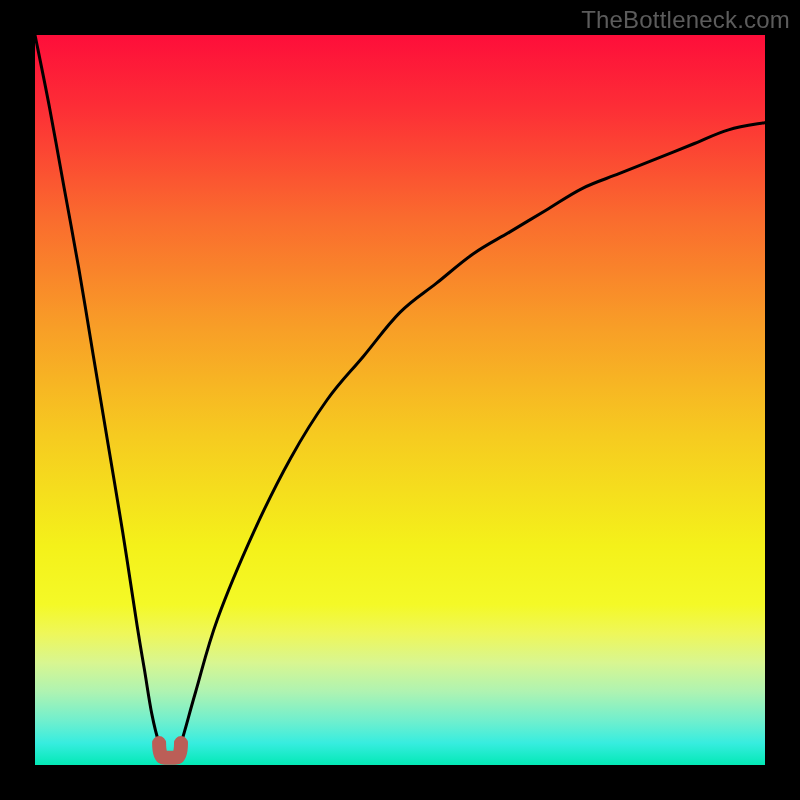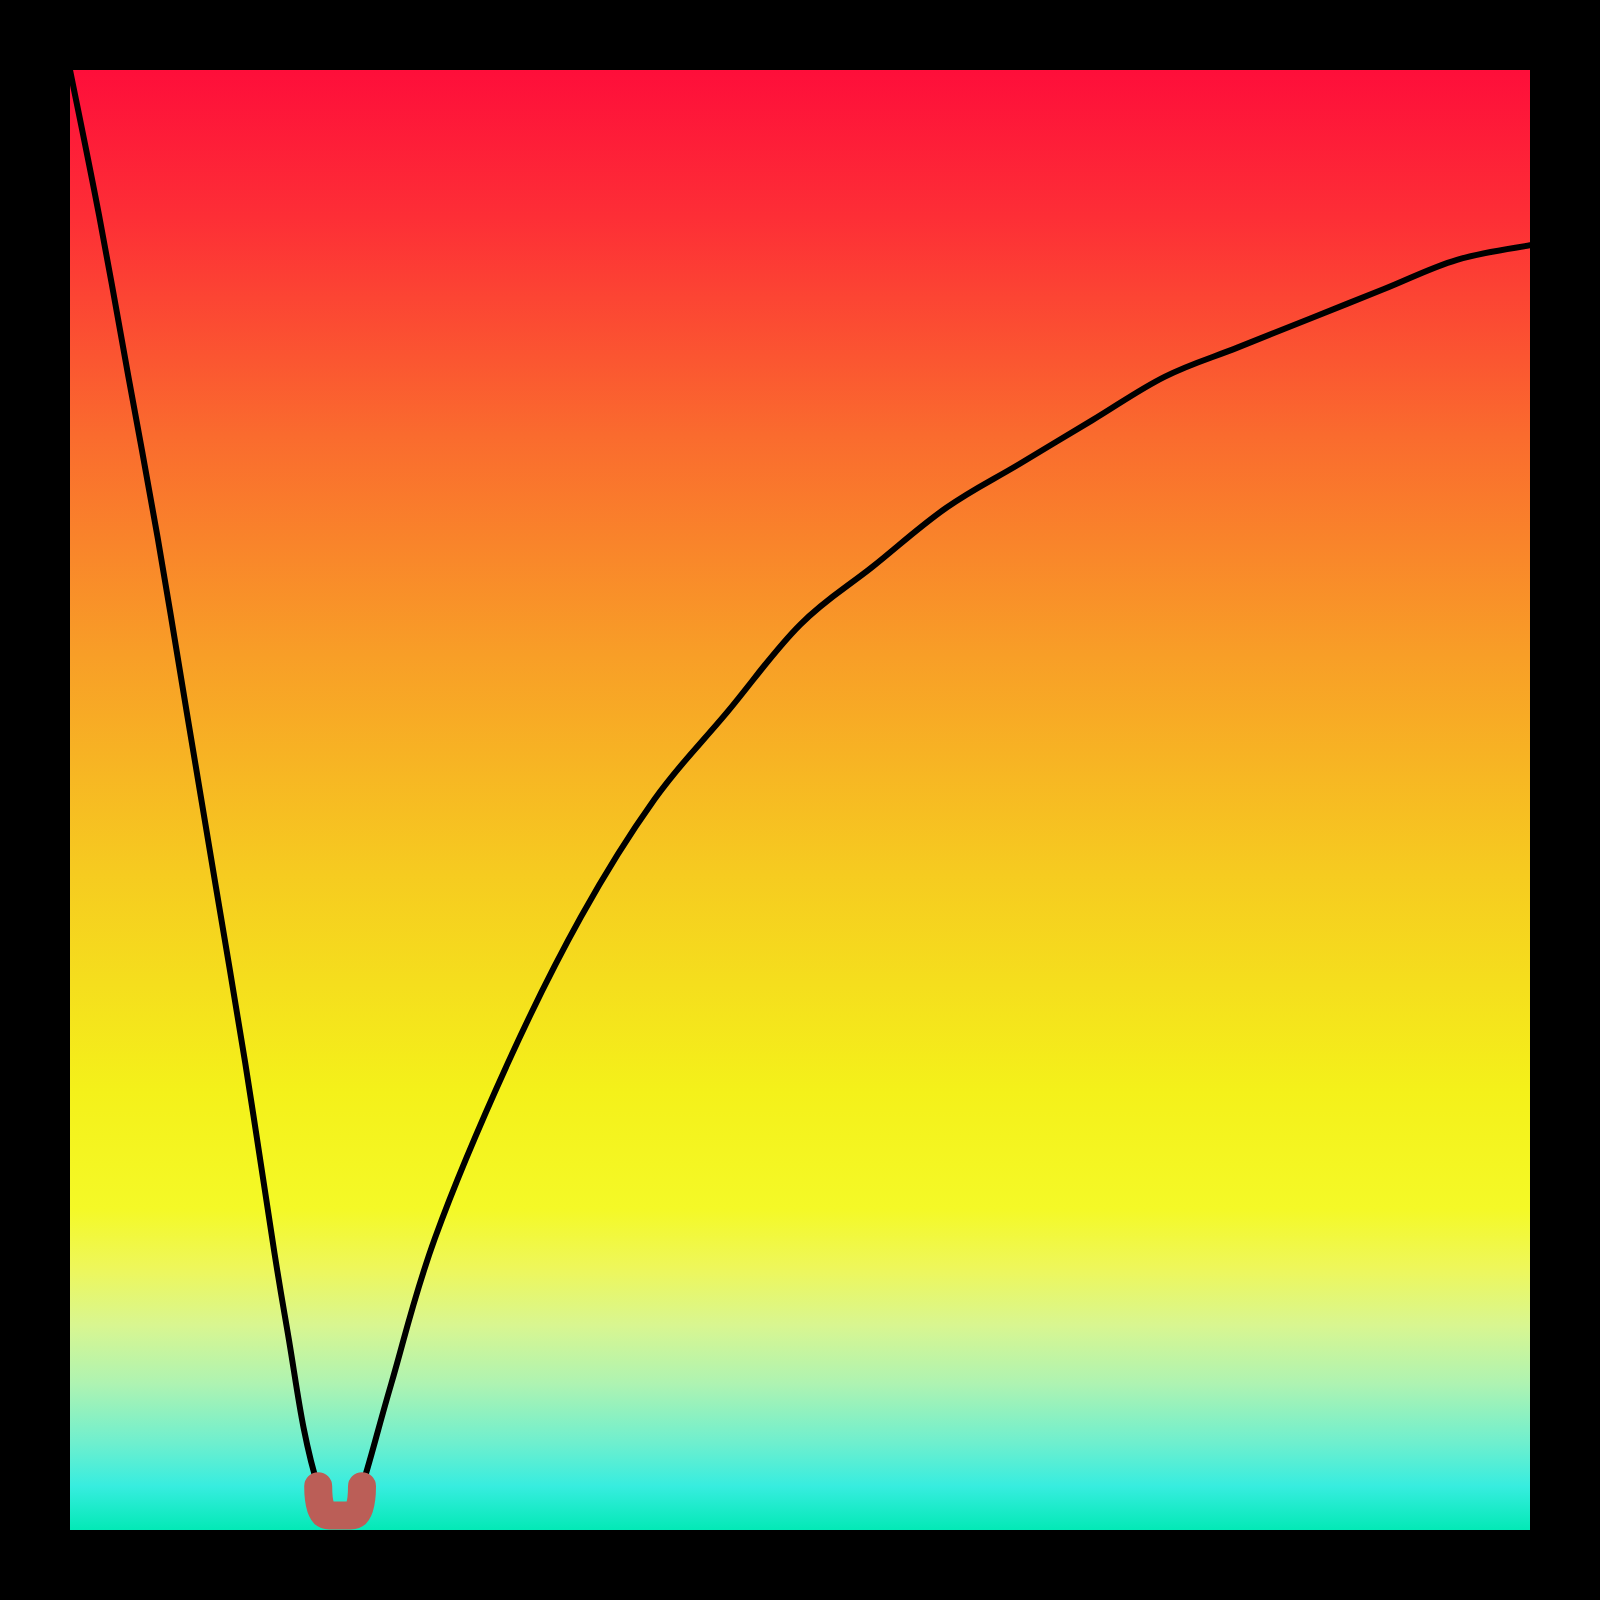--- a/index.html
+++ b/index.html
@@ -75,13 +75,14 @@
 
     <svg class="curve-layer" width="730" height="730" viewBox="0 0 730 730">
       <path id="curve-path" fill="none" stroke="#000" stroke-width="3" stroke-linejoin="round" stroke-linecap="round" d="M 0 0 C 2.6279999999999997 13.139999999999999, 9.344000000000001 45.406000000000006, 14.6 73 C 19.855999999999998 100.594, 23.944 124.39199999999997, 29.2 153.29999999999995 C 34.455999999999996 182.20799999999994, 38.544 203.37799999999996, 43.8 233.59999999999997 C 49.056 263.82199999999995, 53.144 289.664, 58.4 321.2 C 63.656 352.736, 67.744 377.264, 73 408.8 C 78.256 440.336, 82.344 463.55, 87.6 496.4 C 92.856 529.25, 98.258 566.334, 102.2 591.3 C 106.14200000000001 616.266, 106.872 619.332, 109.5 635.1 C 112.128 650.868, 114.172 665.76, 116.8 678.9 C 119.428 692.04, 121.47200000000001 700.216, 124.10000000000001 708.1 C 126.72800000000001 715.984, 128.77200000000002 720.072, 131.4 722.7 C 134.028 725.3280000000001, 136.072 725.3280000000001, 138.7 722.7 C 141.32799999999997 720.072, 142.058 719.926, 146 708.1 C 149.942 696.274, 154.03 679.338, 160.6 657 C 167.17 634.662, 171.988 612.908, 182.5 584 C 193.012 555.092, 205.86 525.308, 219 496.4 C 232.14 467.49199999999996, 242.35999999999999 447.052, 255.49999999999997 423.40000000000003 C 268.64 399.74800000000005, 278.86 383.396, 292 365 C 305.14 346.604, 315.36 336.968, 328.5 321.2 C 341.64 305.43199999999996, 351.86 290.53999999999996, 365 277.4 C 378.14 264.26, 388.36000000000007 258.712, 401.50000000000006 248.2 C 414.64000000000004 237.68800000000002, 424.86 228.19800000000004, 438 219.00000000000006 C 451.14 209.80200000000008, 461.36 204.98400000000004, 474.5 197.10000000000002 C 487.64 189.216, 497.85999999999996 183.08400000000006, 510.99999999999994 175.20000000000005 C 524.14 167.31600000000003, 534.36 159.86999999999998, 547.5 153.29999999999995 C 560.64 146.72999999999993, 570.86 143.95599999999993, 584 138.69999999999993 C 597.14 133.44399999999993, 607.36 129.35600000000002, 620.5 124.10000000000002 C 633.64 118.84400000000004, 643.86 114.75600000000001, 657 109.5 C 670.14 104.24399999999999, 680.36 98.84199999999997, 693.5 94.89999999999998 C 706.64 90.95799999999998, 723.43 88.91400000000002, 730 87.60000000000002"></path>
       <path id="trough-path" fill="none" stroke="#bb5e57" stroke-width="14" stroke-linecap="round" d="M 124.10000000000001 708.1
               Q 124.10000000000001 722.7, 129.575 722.7
               L 140.525 722.7
               Q 146 722.7, 146 708.1"></path>
     </svg>
   </div>
 
+  <div class="watermark">TheBottleneck.com</div>
 </div>
 
 </body></html>

